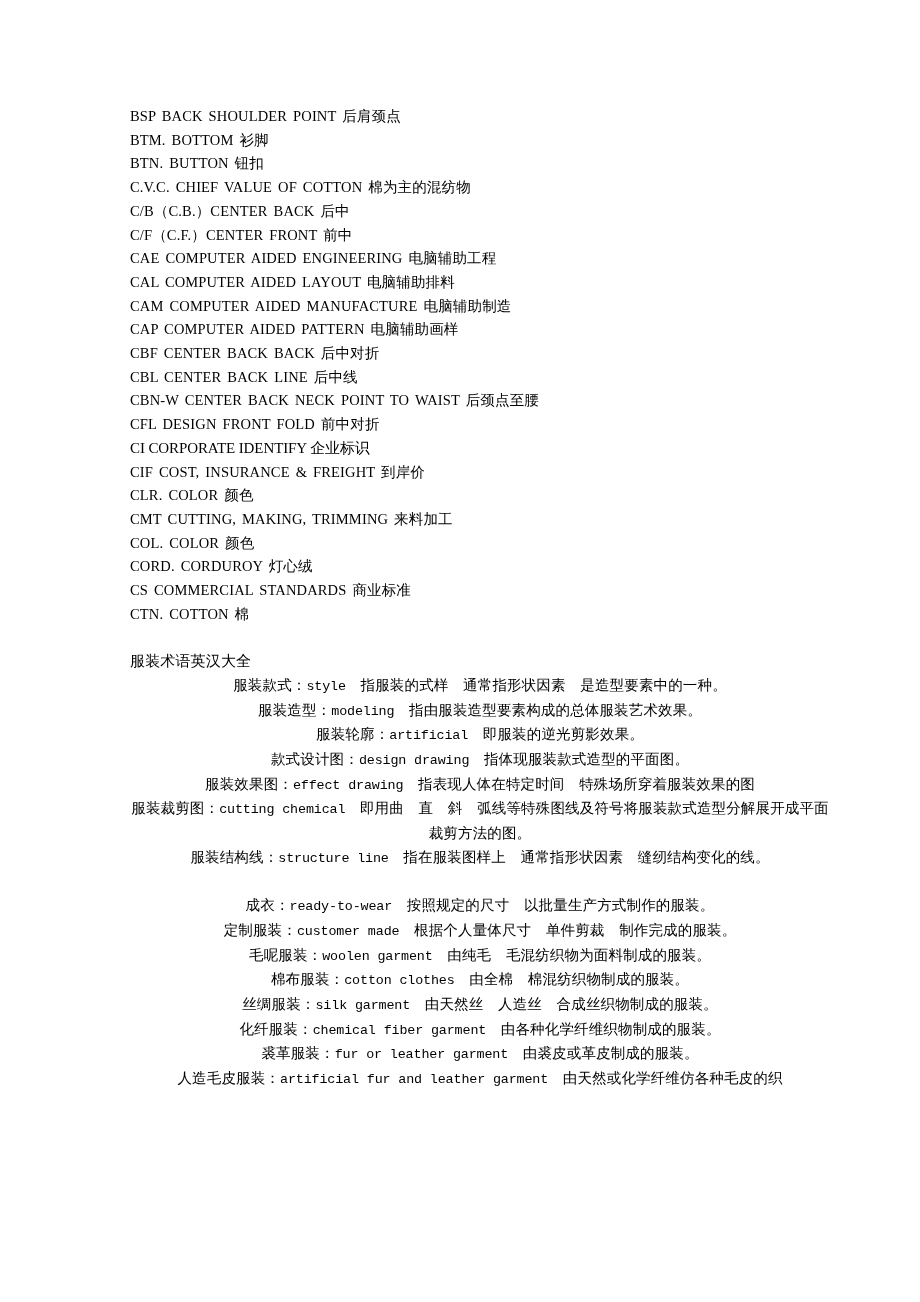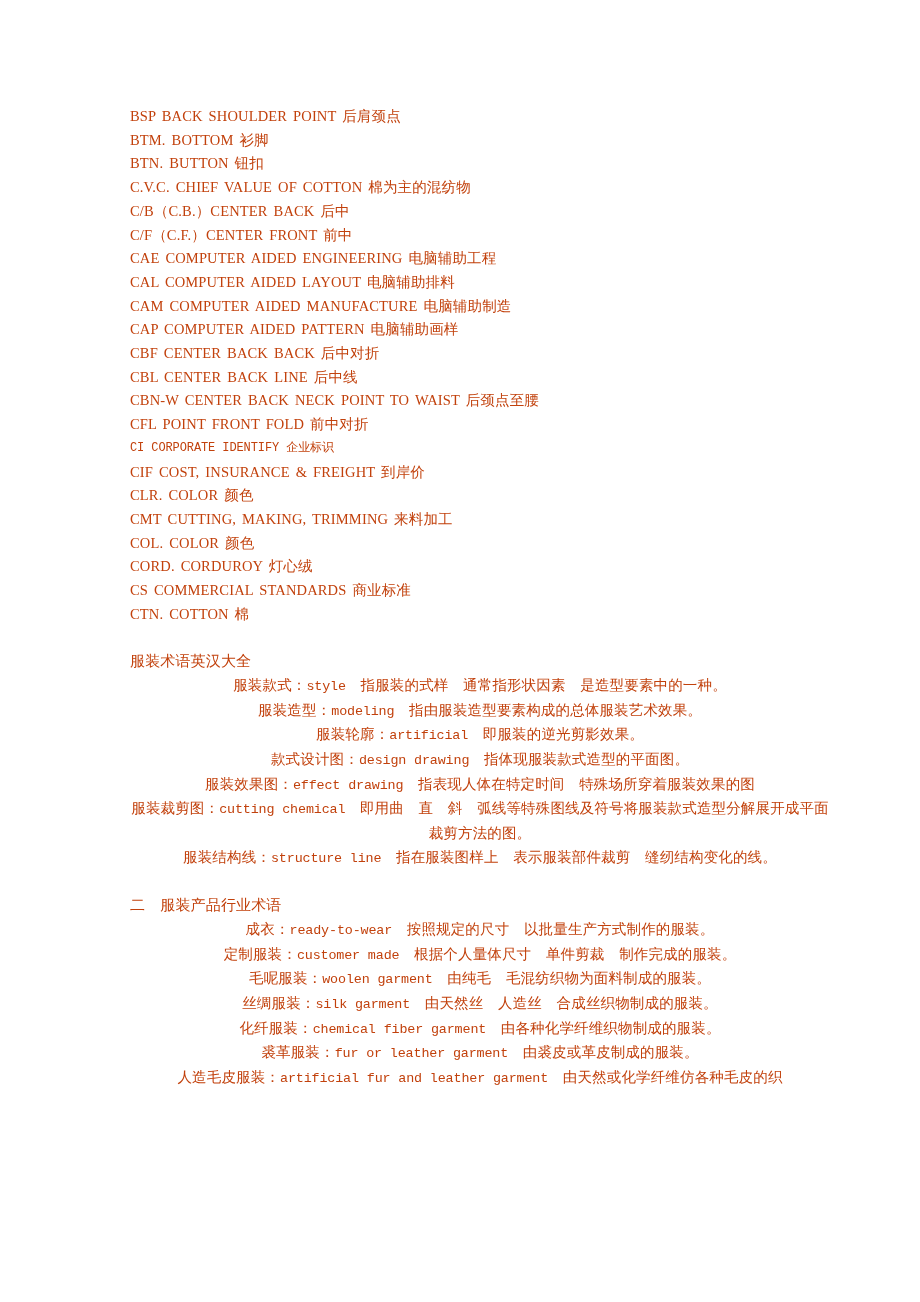--- a/index.html
+++ b/index.html
@@ -19,34 +19,34 @@
   .content {
     position: absolute;
     left: 130px;
     top: 105px;
     width: 700px;
   }
   .line {
     font-family: "Liberation Serif", "DejaVu Serif", serif;
     font-size: 14.5px;
     line-height: 23.7px;
-    color: #c2410c;
+    color: #000000;
     white-space: pre-wrap;
     letter-spacing: 0.15px;
     text-align: left;
   }
   
   .abbrev {
     font-family: "Liberation Serif", "DejaVu Serif", serif;
     word-spacing: 2.2px;
   }
   
   .mono {
-    font-family: Liberation Mono, monospace;
-    font-size: 12px;
+    font-family: Liberation Serif, serif;
+    font-size: 15px;
     letter-spacing: -0.1px;
     word-spacing: 0px;
   }
   
   .term {
     font-family: "Liberation Serif", "DejaVu Serif", serif;
     text-align: center;
   }
   .term .en {
     font-family: "Liberation Mono", "DejaVu Sans Mono", monospace;
@@ -74,21 +74,21 @@
         <div class="line abbrev">C.V.C. CHIEF VALUE OF COTTON 棉为主的混纺物</div>
         <div class="line abbrev">C/B（C.B.）CENTER BACK 后中</div>
         <div class="line abbrev">C/F（C.F.）CENTER FRONT 前中</div>
         <div class="line abbrev">CAE COMPUTER AIDED ENGINEERING 电脑辅助工程</div>
         <div class="line abbrev">CAL COMPUTER AIDED LAYOUT 电脑辅助排料</div>
         <div class="line abbrev">CAM COMPUTER AIDED MANUFACTURE 电脑辅助制造</div>
         <div class="line abbrev">CAP COMPUTER AIDED PATTERN 电脑辅助画样</div>
         <div class="line abbrev">CBF CENTER BACK BACK 后中对折</div>
         <div class="line abbrev">CBL CENTER BACK LINE 后中线</div>
         <div class="line abbrev">CBN-W CENTER BACK NECK POINT TO WAIST 后颈点至腰</div>
-        <div class="line abbrev">CFL POINT FRONT FOLD 前中对折</div>
+        <div class="line abbrev">CFL DESIGN FRONT FOLD 前中对折</div>
         <div class="line abbrev mono">CI CORPORATE IDENTIFY 企业标识</div>
         <div class="line abbrev">CIF COST, INSURANCE &amp; FREIGHT 到岸价</div>
         <div class="line abbrev">CLR. COLOR 颜色</div>
         <div class="line abbrev">CMT CUTTING, MAKING, TRIMMING 来料加工</div>
         <div class="line abbrev">COL. COLOR 颜色</div>
         <div class="line abbrev">CORD. CORDUROY 灯心绒</div>
         <div class="line abbrev">CS COMMERCIAL STANDARDS 商业标准</div>
         <div class="line abbrev">CTN. COTTON 棉</div>
       </div>
 
@@ -96,32 +96,32 @@
 
     <div>
       <div class="line heading">服装术语英汉大全</div>
       <div id="sec-design">
           <div class="line term"><span>服装款式：</span><span class="en">style</span><span>　指服装的式样　通常指形状因素　是造型要素中的一种。</span></div>
           <div class="line term"><span>服装造型：</span><span class="en">modeling</span><span>　指由服装造型要素构成的总体服装艺术效果。</span></div>
           <div class="line term"><span>服装轮廓：</span><span class="en">artificial</span><span>　即服装的逆光剪影效果。</span></div>
           <div class="line term"><span>款式设计图：</span><span class="en">design drawing</span><span>　指体现服装款式造型的平面图。</span></div>
           <div class="line term"><span>服装效果图：</span><span class="en">effect drawing</span><span>　指表现人体在特定时间　特殊场所穿着服装效果的图</span></div>
           <div class="line term"><span>服装裁剪图：</span><span class="en">cutting chemical</span><span>　即用曲　直　斜　弧线等特殊图线及符号将服装款式造型分解展开成平面裁剪方法的图。</span></div>
-          <div class="line term"><span>服装结构线：</span><span class="en">structure line</span><span>　指在服装图样上　表示服装部件裁剪　缝纫结构变化的线。</span></div>
+          <div class="line term"><span>服装结构线：</span><span class="en">structure line</span><span>　指在服装图样上　通常指形状因素　缝纫结构变化的线。</span></div>
         </div>
     </div>
 
     <div class="spacer"></div>
 
     <div>
-      <div class="line heading">二　服装产品行业术语</div>
       <div id="sec-industry">
           <div class="line term"><span>成衣：</span><span class="en">ready-to-wear</span><span>　按照规定的尺寸　以批量生产方式制作的服装。</span></div>
           <div class="line term"><span>定制服装：</span><span class="en">customer made</span><span>　根据个人量体尺寸　单件剪裁　制作完成的服装。</span></div>
           <div class="line term"><span>毛呢服装：</span><span class="en">woolen garment</span><span>　由纯毛　毛混纺织物为面料制成的服装。</span></div>
+          <div class="line term"><span>棉布服装：</span><span class="en">cotton clothes</span><span>　由全棉　棉混纺织物制成的服装。</span></div>
           <div class="line term"><span>丝绸服装：</span><span class="en">silk garment</span><span>　由天然丝　人造丝　合成丝织物制成的服装。</span></div>
           <div class="line term"><span>化纤服装：</span><span class="en">chemical fiber garment</span><span>　由各种化学纤维织物制成的服装。</span></div>
           <div class="line term"><span>裘革服装：</span><span class="en">fur or leather garment</span><span>　由裘皮或革皮制成的服装。</span></div>
           <div class="line term"><span>人造毛皮服装：</span><span class="en">artificial fur and leather garment</span><span>　由天然或化学纤维仿各种毛皮的织</span></div>
         </div>
     </div>
 
   </div>
 </div>
 

